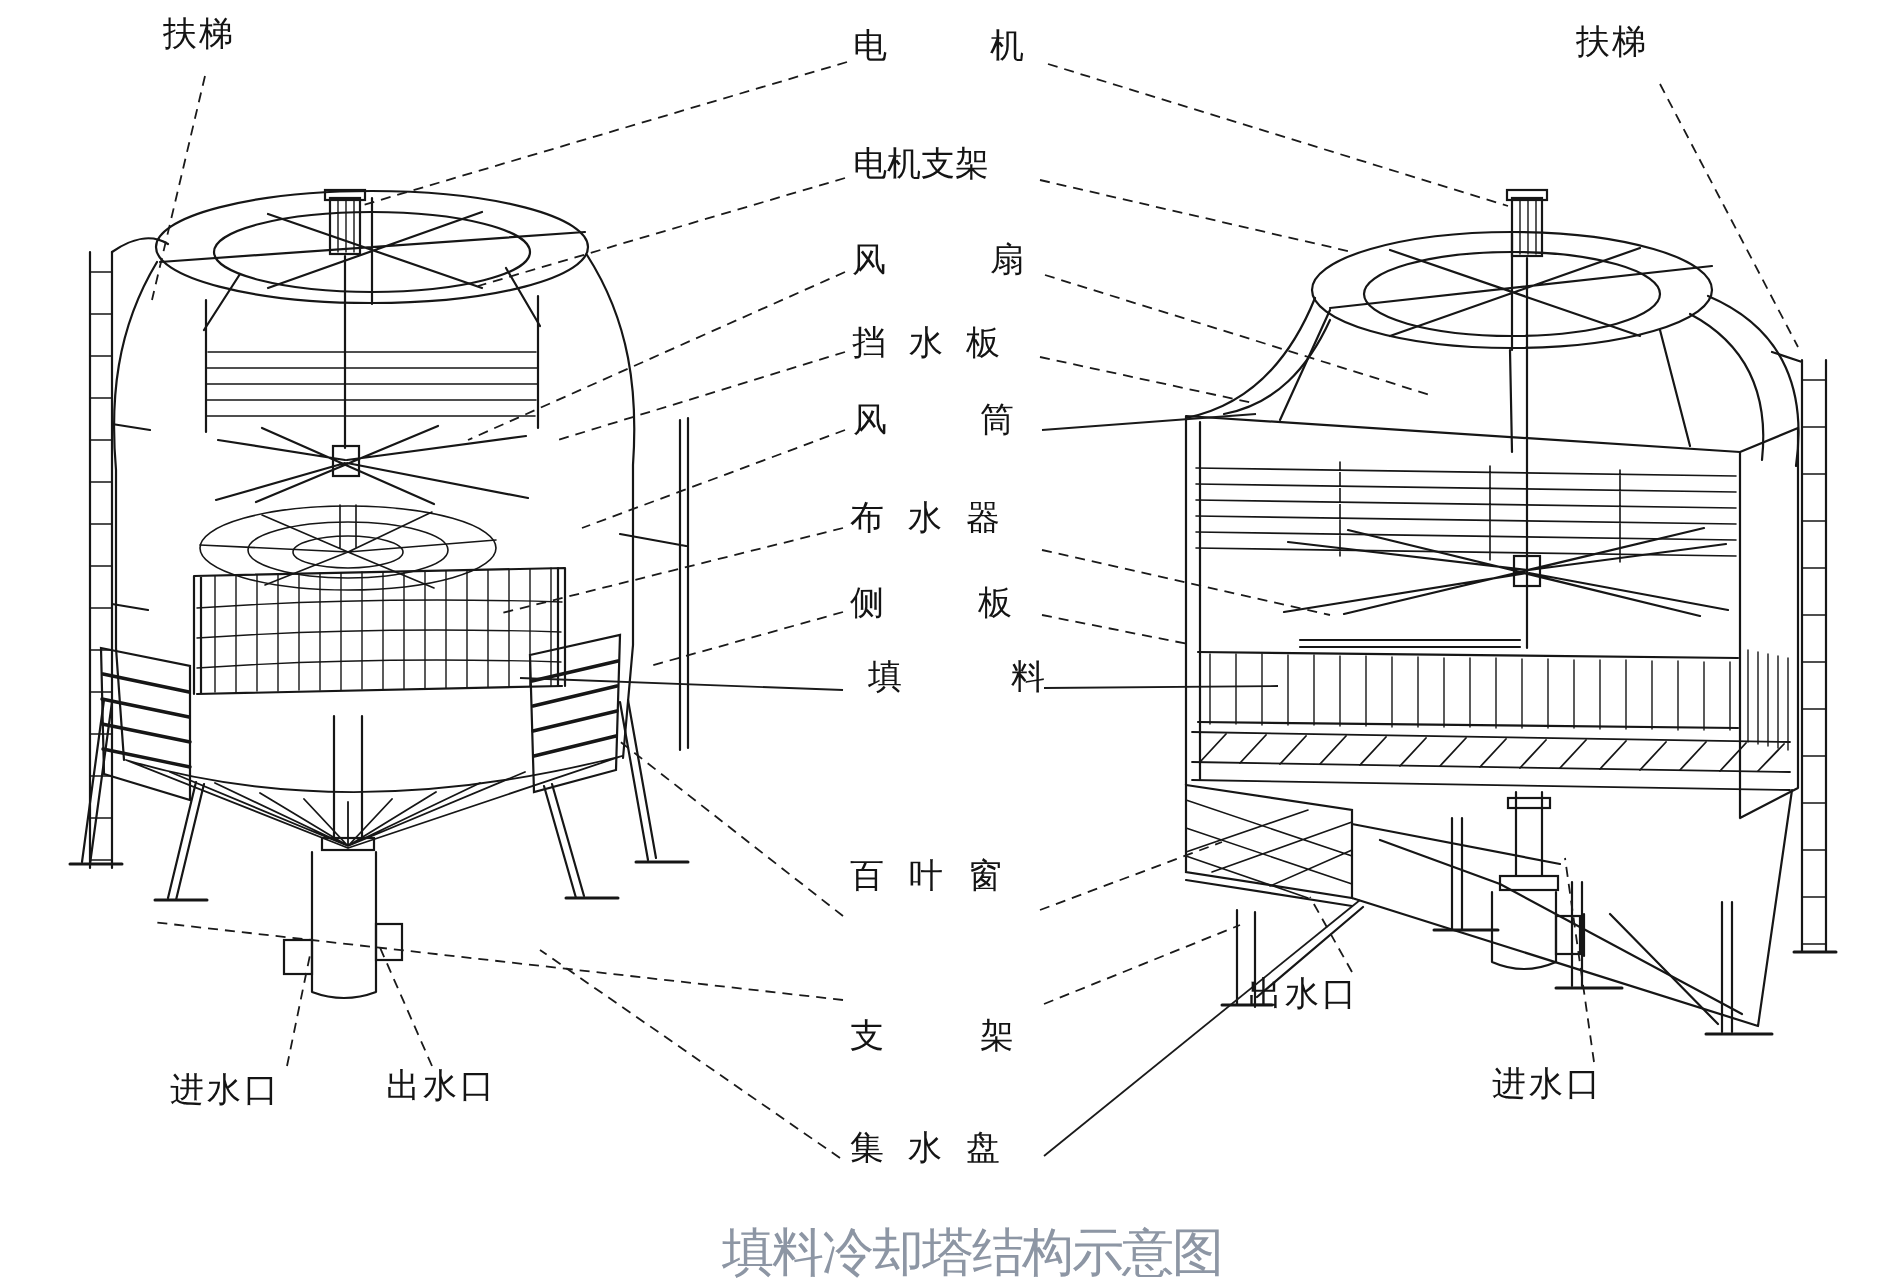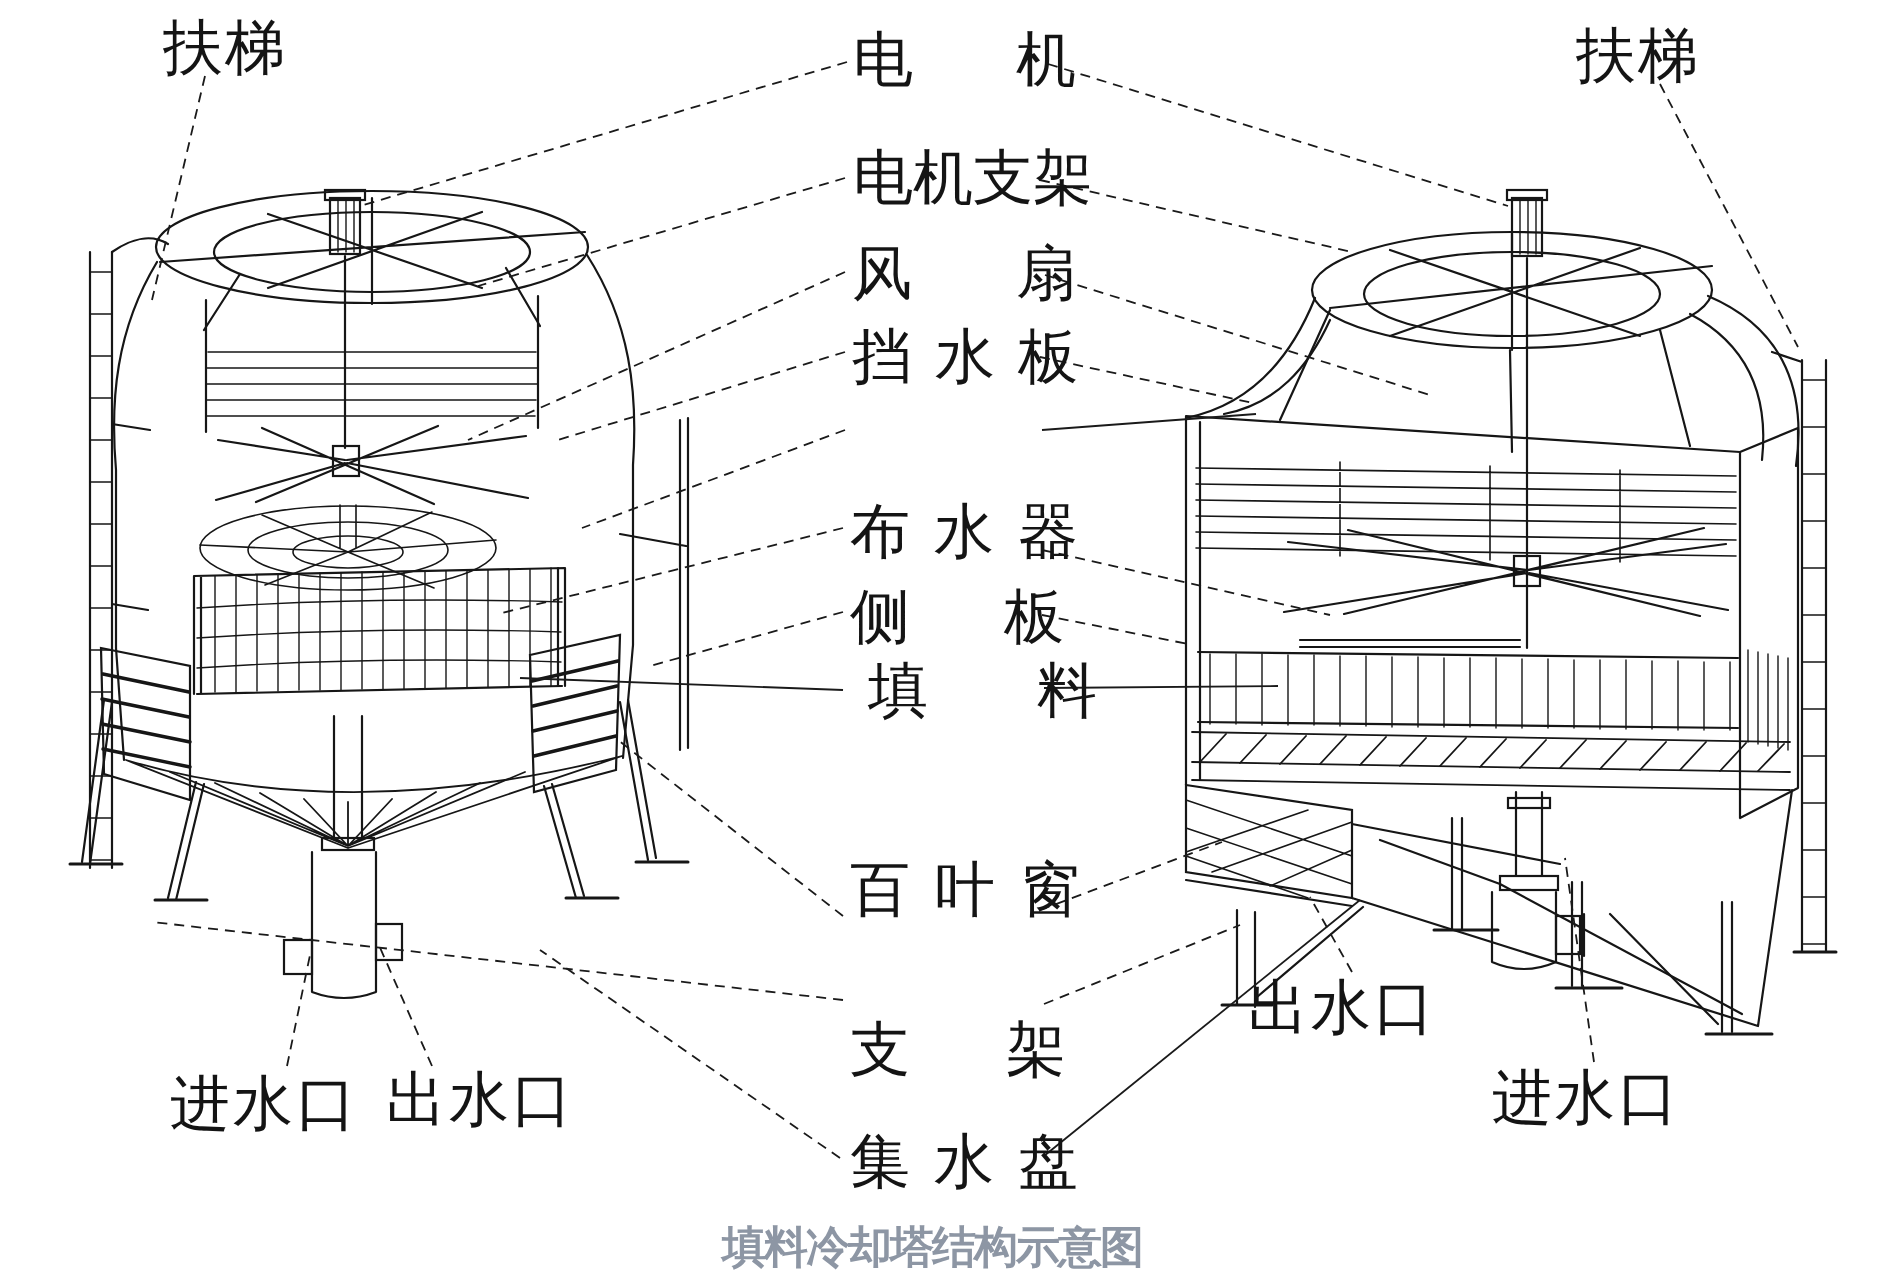--- a/index.html
+++ b/index.html
@@ -1,22 +1,22 @@
 <!DOCTYPE html>
 <html><head>
 <meta charset="utf-8">
 <style>
   html,body{margin:0;padding:0;background:#ffffff;}
   .stage{position:relative;width:1884px;height:1280px;background:#ffffff;overflow:hidden;
          font-family:"Liberation Serif", serif;}
   .stage svg{position:absolute;left:0;top:0;}
-  .lbl{position:absolute;font-size:60px;line-height:1.08;color:#141414;white-space:nowrap;
+  .lbl{position:absolute;font-size:34px;line-height:1.08;color:#141414;white-space:nowrap;
        font-family:"Liberation Serif", serif;}
-  .title{position:absolute;font-size:44px;letter-spacing:-2px;line-height:1.1;white-space:nowrap;
-         font-family:"Liberation Serif", serif;font-weight:bold;}
+  .title{position:absolute;font-size:52px;letter-spacing:-2px;line-height:1.1;white-space:nowrap;
+         font-family:"Liberation Serif", serif;}
 </style>
 </head>
 <body>
 
 <div class="stage">
 
   <svg width="1884" height="1280" viewBox="0 0 1884 1280">
 
     <g stroke="#161616" fill="none" stroke-width="2.2" stroke-linecap="round">
 
@@ -197,20 +197,21 @@
       <path d="M1044 688L1278 686"></path>
       <path d="M1044 1156L1360 900"></path>
     </g>
   </svg>
 
   <div class="lbl" style="left:163px;top:16px;letter-spacing:2px">扶梯</div>
   <div class="lbl" style="left:853px;top:28px;letter-spacing:103px">电机</div>
   <div class="lbl" style="left:853px;top:146px;letter-spacing:0">电机支架</div>
   <div class="lbl" style="left:852px;top:242px;letter-spacing:104px">风扇</div>
   <div class="lbl" style="left:852px;top:325px;letter-spacing:23px">挡水板</div>
+  <div class="lbl" style="left:853px;top:402px;letter-spacing:93px">风筒</div>
   <div class="lbl" style="left:850px;top:585px;letter-spacing:94px">侧板</div>
   <div class="lbl" style="left:850px;top:500px;letter-spacing:24px">布水器</div>
   <div class="lbl" style="left:868px;top:659px;letter-spacing:109px">填料</div>
   <div class="lbl" style="left:850px;top:858px;letter-spacing:25px">百叶窗</div>
   <div class="lbl" style="left:850px;top:1018px;letter-spacing:96px">支架</div>
   <div class="lbl" style="left:850px;top:1130px;letter-spacing:24px">集水盘</div>
   <div class="lbl" style="left:1576px;top:24px;letter-spacing:2px">扶梯</div>
   <div class="lbl" style="left:170px;top:1072px;letter-spacing:3px">进水口</div>
   <div class="lbl" style="left:386px;top:1068px;letter-spacing:3px">出水口</div>
   <div class="lbl" style="left:1248px;top:976px;letter-spacing:3px">出水口</div>

